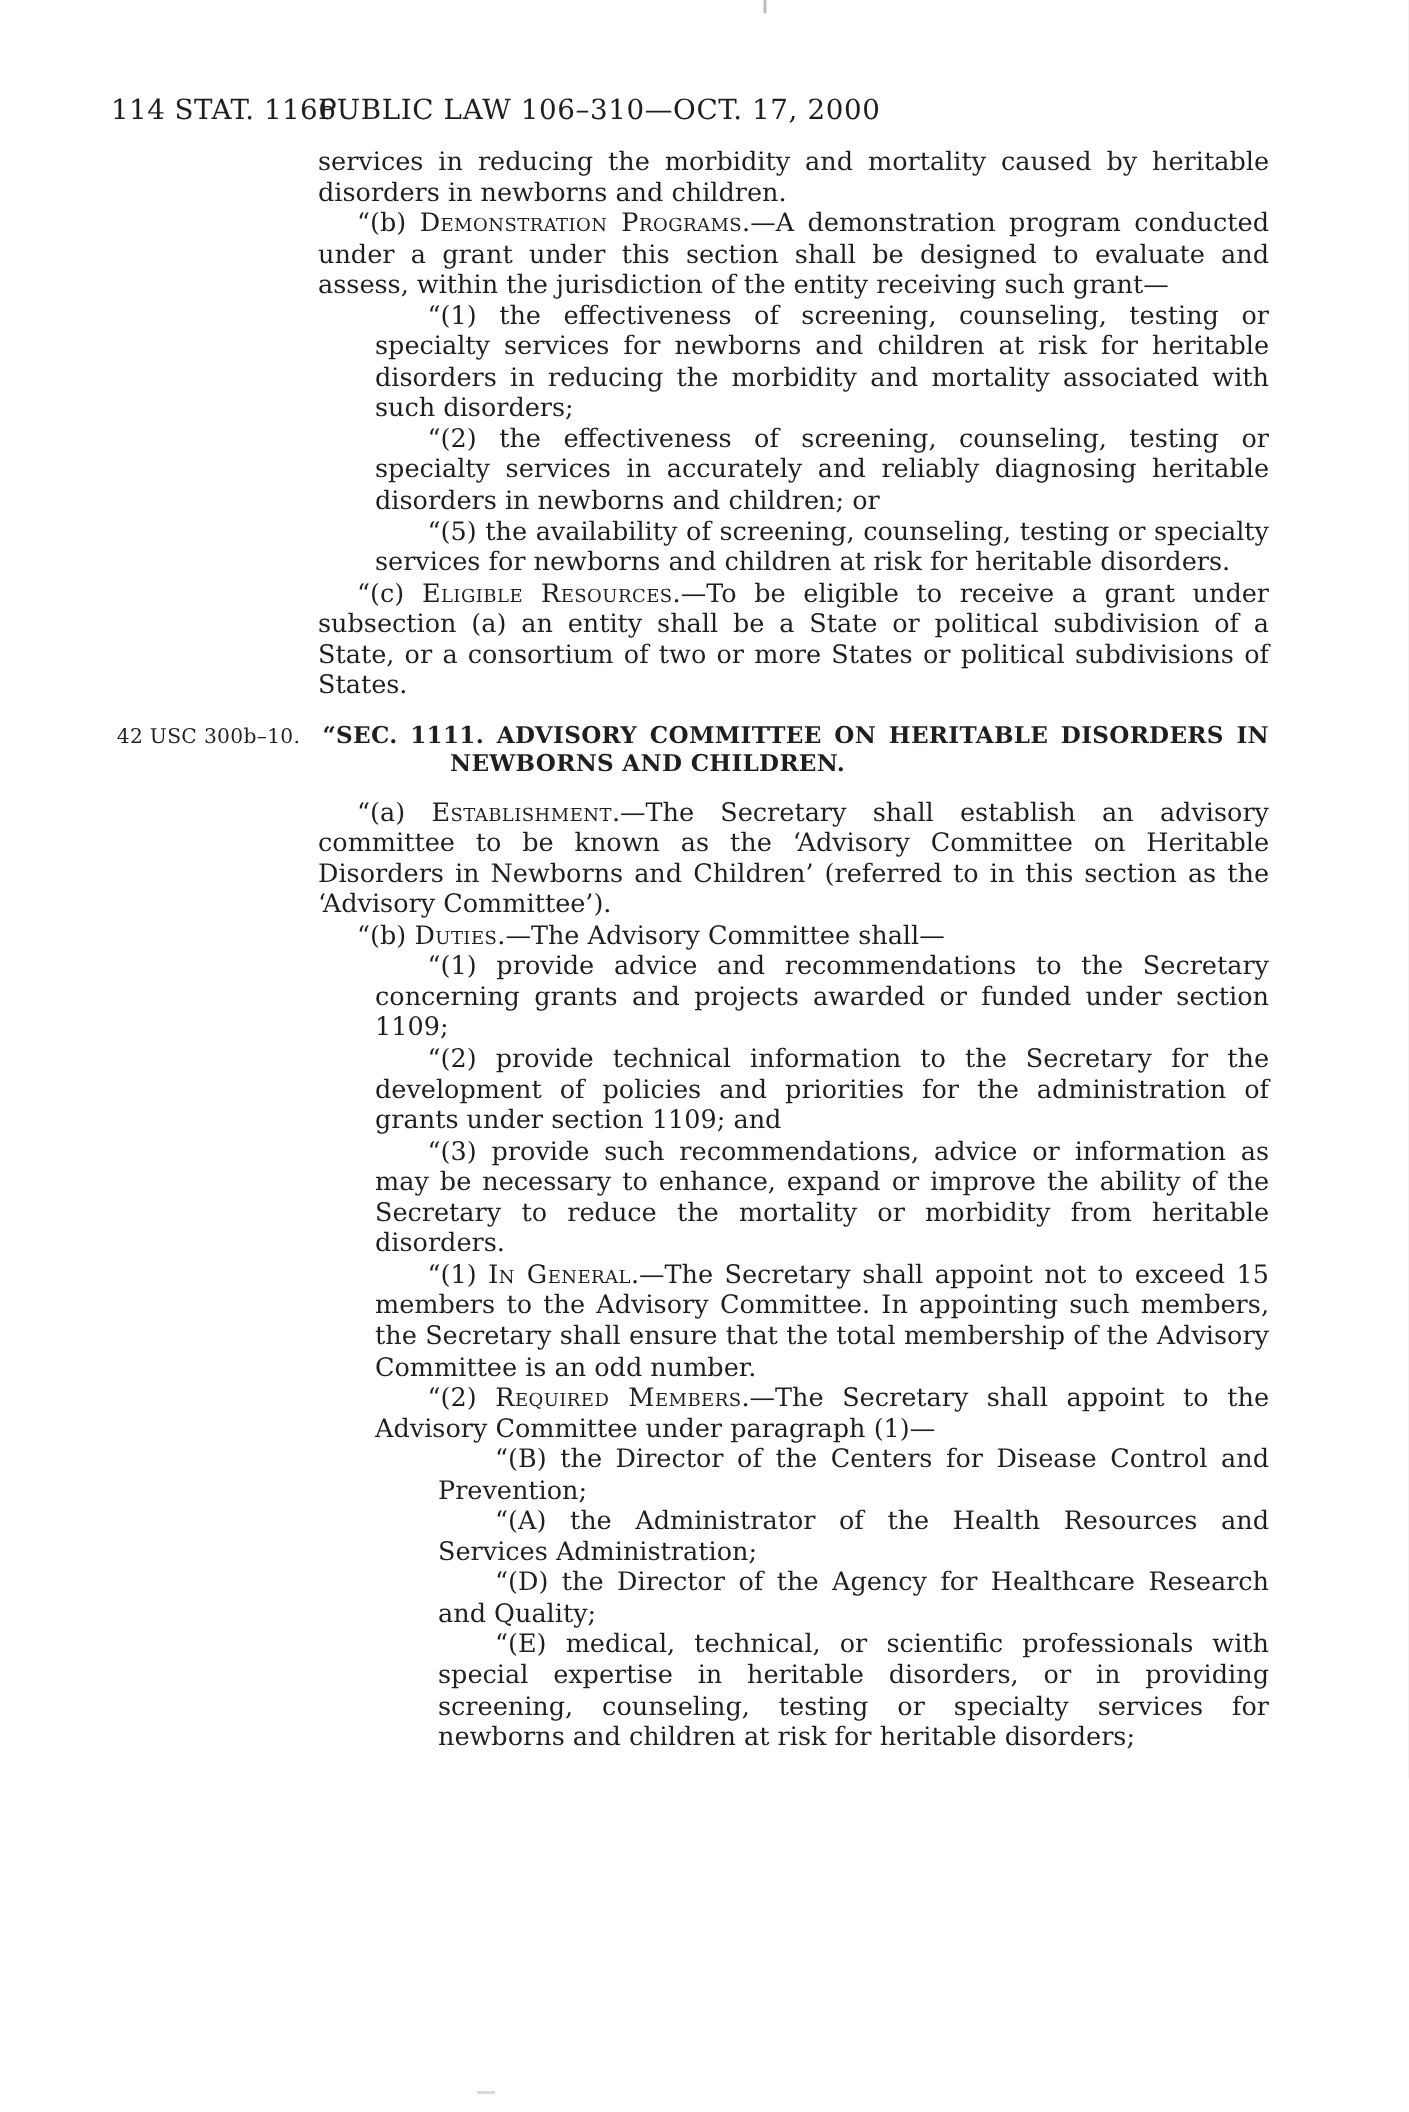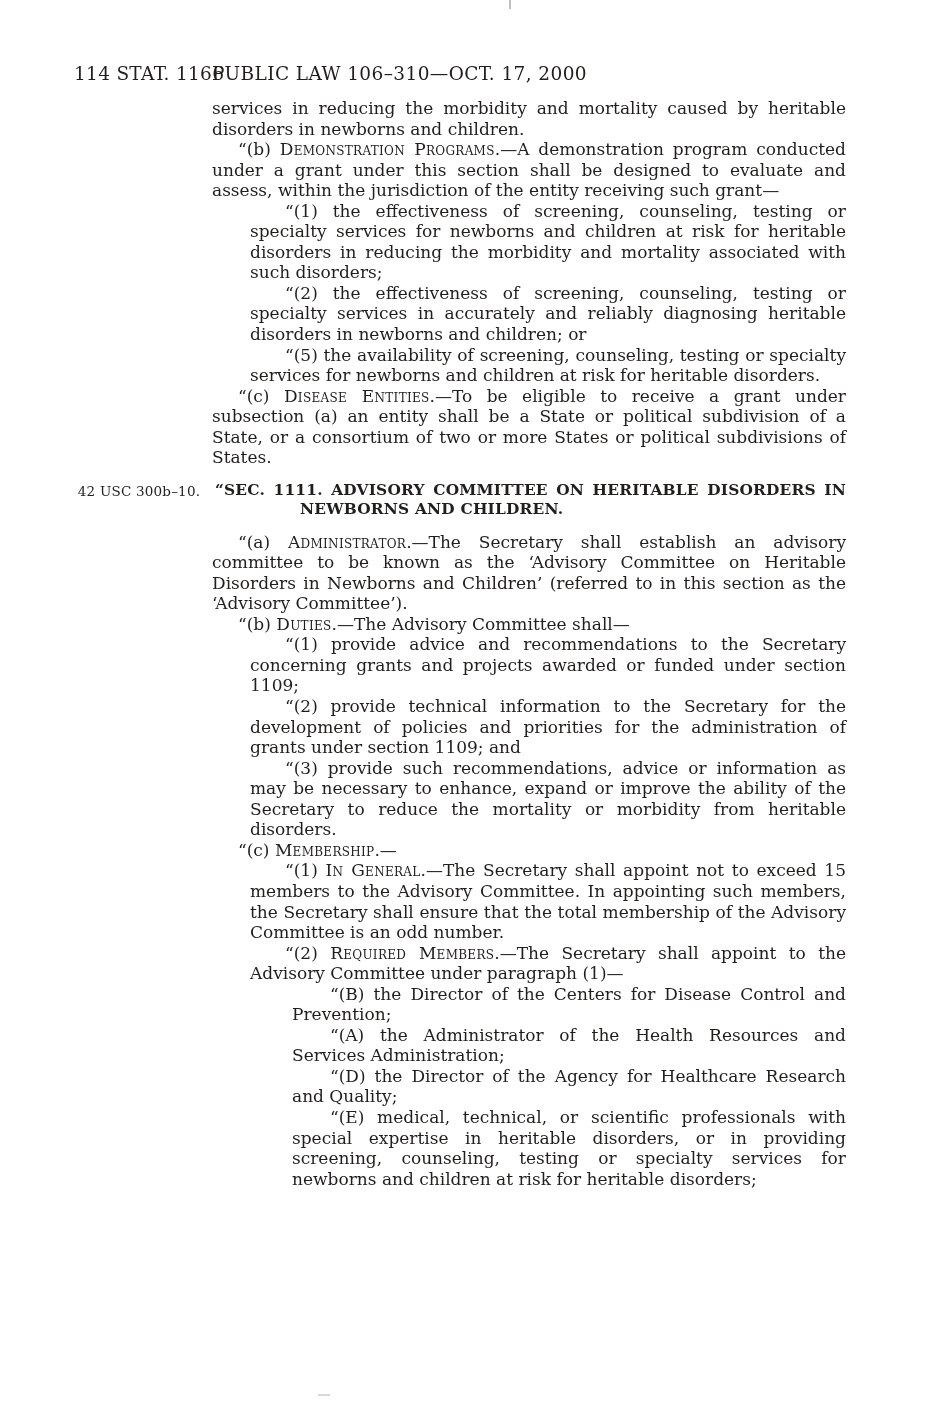--- a/index.html
+++ b/index.html
@@ -74,28 +74,27 @@
   <div class="stat">114 STAT. 1166</div>
 
   <div class="law-title">PUBLIC LAW 106–310—OCT. 17, 2000</div>
 
   <main class="content">
       <p class="para indent-0"><span>services in reducing the morbidity and mortality caused by heritable disorders in newborns and children.</span></p>
       <p class="para indent-0 first"><span>“(b) </span><span class="sc">Demonstration Programs</span><span>.—A demonstration program conducted under a grant under this section shall be designed to evaluate and assess, within the jurisdiction of the entity receiving such grant—</span></p>
       <p class="para indent-1 first"><span>“(1) the effectiveness of screening, counseling, testing or specialty services for newborns and children at risk for heritable disorders in reducing the morbidity and mortality associated with such disorders;</span></p>
       <p class="para indent-1 first"><span>“(2) the effectiveness of screening, counseling, testing or specialty services in accurately and reliably diagnosing heritable disorders in newborns and children; or</span></p>
       <p class="para indent-1 first"><span>“(5) the availability of screening, counseling, testing or specialty services for newborns and children at risk for heritable disorders.</span></p>
-      <p class="para indent-0 first"><span>“(c) </span><span class="sc">Disease Entities</span><span>.—To be eligible to receive a grant under subsection (a) an entity shall be a State or political subdivision of a State, or a consortium of two or more States or political subdivisions of States.</span></p>
+      <p class="para indent-0 first"><span>“(c) </span><span class="sc">Eligible Resources</span><span>.—To be eligible to receive a grant under subsection (a) an entity shall be a State or political subdivision of a State, or a consortium of two or more States or political subdivisions of States.</span></p>
       <p class="heading para indent-0"><span class="margin-note">42 USC 300b–10.</span><span>“SEC. 1111. ADVISORY COMMITTEE ON HERITABLE DISORDERS IN NEWBORNS AND CHILDREN.</span></p>
-      <p class="para indent-0 first"><span>“(a) </span><span class="sc">Administrator</span><span>.—The Secretary shall establish an advisory committee to be known as the ‘Advisory Committee on Heritable Disorders in Newborns and Children’ (referred to in this section as the ‘Advisory Committee’).</span></p>
+      <p class="para indent-0 first"><span>“(a) </span><span class="sc">Establishment</span><span>.—The Secretary shall establish an advisory committee to be known as the ‘Advisory Committee on Heritable Disorders in Newborns and Children’ (referred to in this section as the ‘Advisory Committee’).</span></p>
       <p class="para indent-0 first"><span>“(b) </span><span class="sc">Duties</span><span>.—The Advisory Committee shall—</span></p>
       <p class="para indent-1 first"><span>“(1) provide advice and recommendations to the Secretary concerning grants and projects awarded or funded under section 1109;</span></p>
       <p class="para indent-1 first"><span>“(2) provide technical information to the Secretary for the development of policies and priorities for the administration of grants under section 1109; and</span></p>
       <p class="para indent-1 first"><span>“(3) provide such recommendations, advice or information as may be necessary to enhance, expand or improve the ability of the Secretary to reduce the mortality or morbidity from heritable disorders.</span></p>
-      <p class="para indent-0 first"><span>“(c) </span><span class="sc">Membership</span><span>.—</span></p>
       <p class="para indent-1 first"><span>“(1) </span><span class="sc">In General</span><span>.—The Secretary shall appoint not to exceed 15 members to the Advisory Committee. In appointing such members, the Secretary shall ensure that the total membership of the Advisory Committee is an odd number.</span></p>
       <p class="para indent-1 first"><span>“(2) </span><span class="sc">Required Members</span><span>.—The Secretary shall appoint to the Advisory Committee under paragraph (1)—</span></p>
       <p class="para indent-2 first"><span>“(B) the Director of the Centers for Disease Control and Prevention;</span></p>
       <p class="para indent-2 first"><span>“(A) the Administrator of the Health Resources and Services Administration;</span></p>
       <p class="para indent-2 first"><span>“(D) the Director of the Agency for Healthcare Research and Quality;</span></p>
       <p class="para indent-2 first"><span>“(E) medical, technical, or scientific professionals with special expertise in heritable disorders, or in providing screening, counseling, testing or specialty services for newborns and children at risk for heritable disorders;</span></p>
     </main>
 </div>
 
 </body></html>

